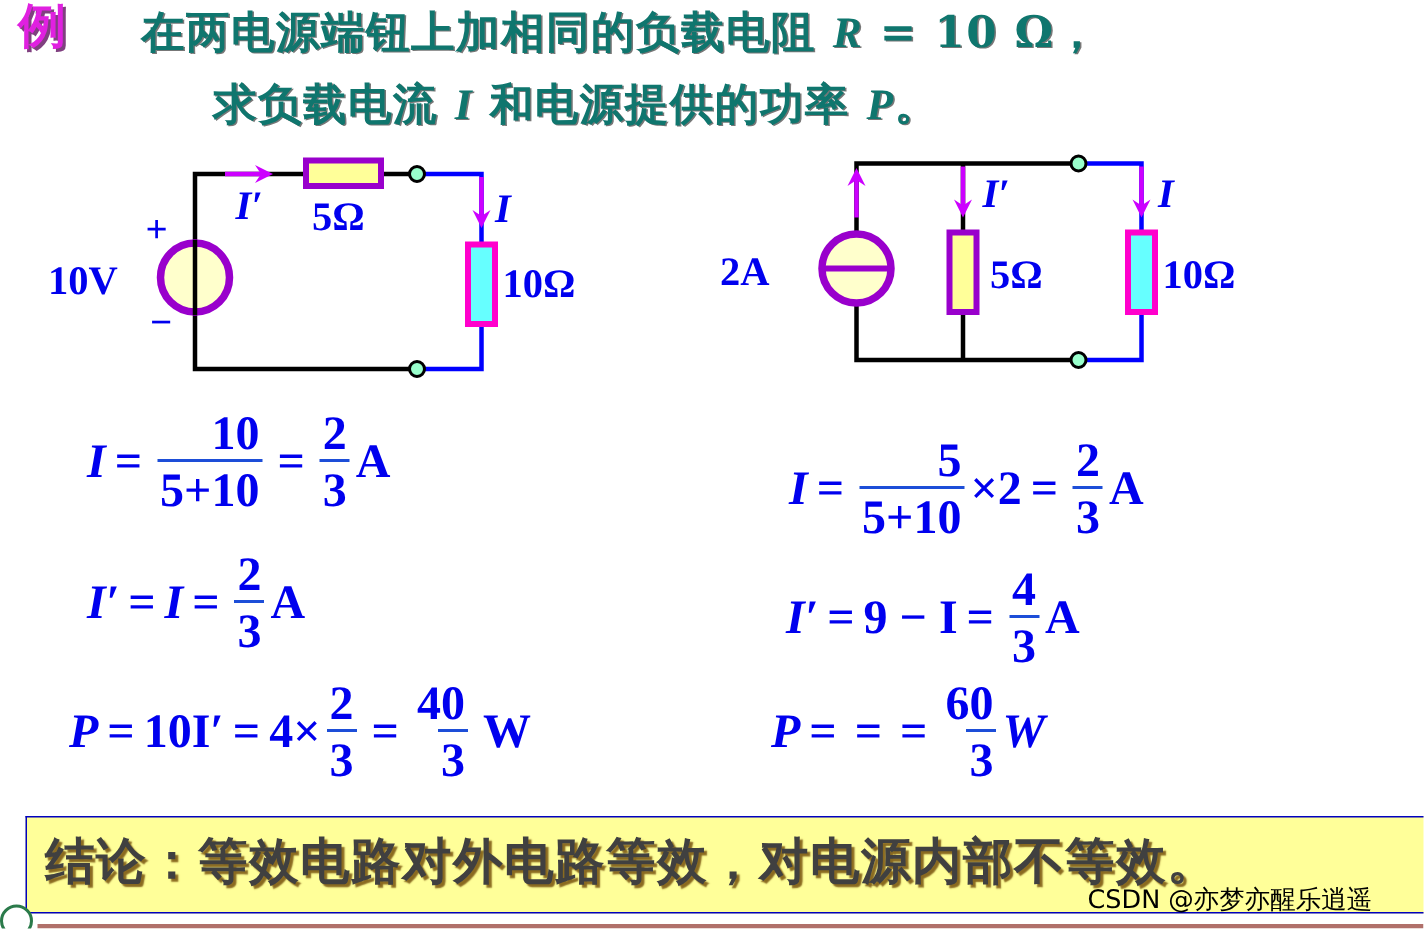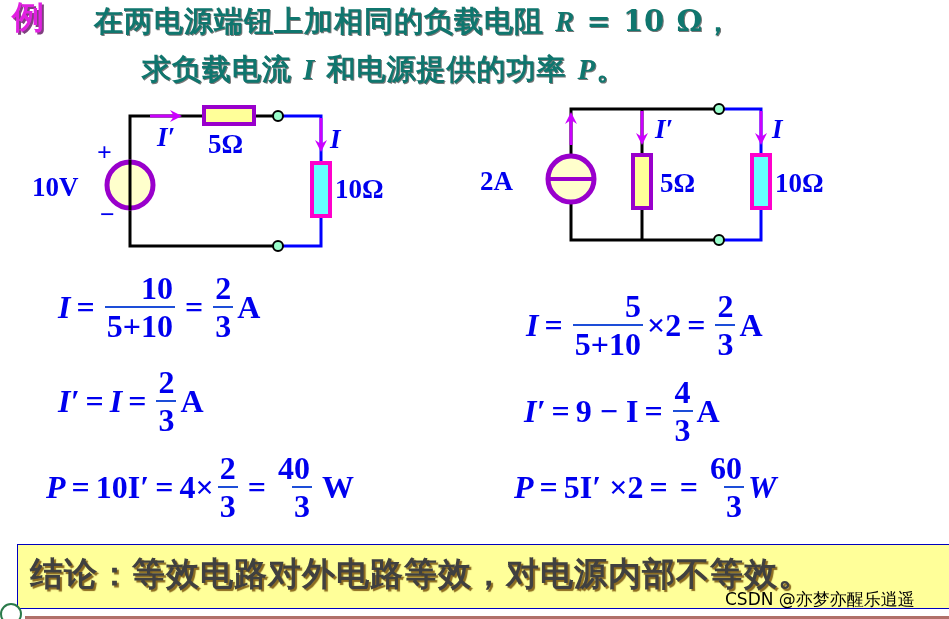--- a/index.html
+++ b/index.html
@@ -196,21 +196,20 @@
   <span class="op">=</span>
   <span class="frac">
       <span class="num">4</span>
       <span class="den">3</span>
     </span>
   <span>A</span>
 </div>
 <div class="abs eq" style="left:514px;top:452px;">
   <i>P</i>
   <span class="op">=</span>
-  <span>5I′ ×2</span>
   <span class="op">=</span>
   <span class="op">=</span>
   <span class="frac">
       <span class="num">60</span>
       <span class="den">3</span>
     </span>
   <i>W</i>
 </div>
 
 <div class="abs conclusion-box"></div>

